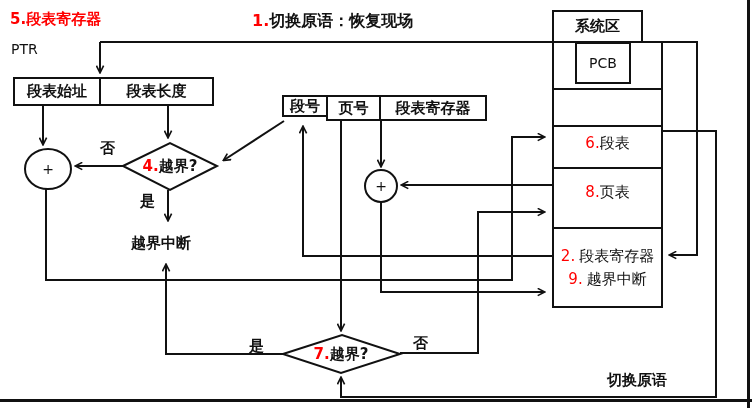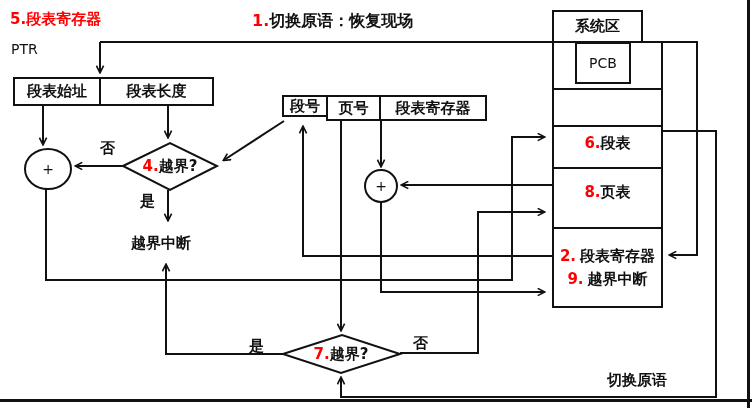--- a/index.html
+++ b/index.html
@@ -10,21 +10,21 @@
   .abs{position:absolute;}
   .lbl{font-weight:bold;font-size:15px;line-height:1.2;white-space:nowrap;}
   .red{color:#ff0000;}
   .box{position:absolute;border:2px solid #111;background:#fff;box-sizing:border-box;
        display:flex;align-items:center;justify-content:center;}
   .cellrow{position:absolute;display:flex;}
   .cell{border:2px solid #111;background:#fff;box-sizing:border-box;
         display:flex;align-items:center;justify-content:center;font-weight:bold;font-size:15px;}
   .cell + .cell{margin-left:-2px;}
   .memtext{position:absolute;left:552px;width:111px;text-align:center;
-           font-weight:bold;font-size:15px;white-space:nowrap;}
+           font-weight:normal;font-size:15px;white-space:nowrap;}
   .divider{position:absolute;left:552px;width:111px;height:2px;background:#111;}
   svg{position:absolute;left:0;top:0;}
   .dlabel{position:absolute;text-align:center;font-weight:bold;font-size:15px;white-space:nowrap;}
   .frame{position:absolute;background:#111;}
   .numgap{margin-right:4px;}
 </style>
 </head>
 <body>
 
 <div id="canvas">

